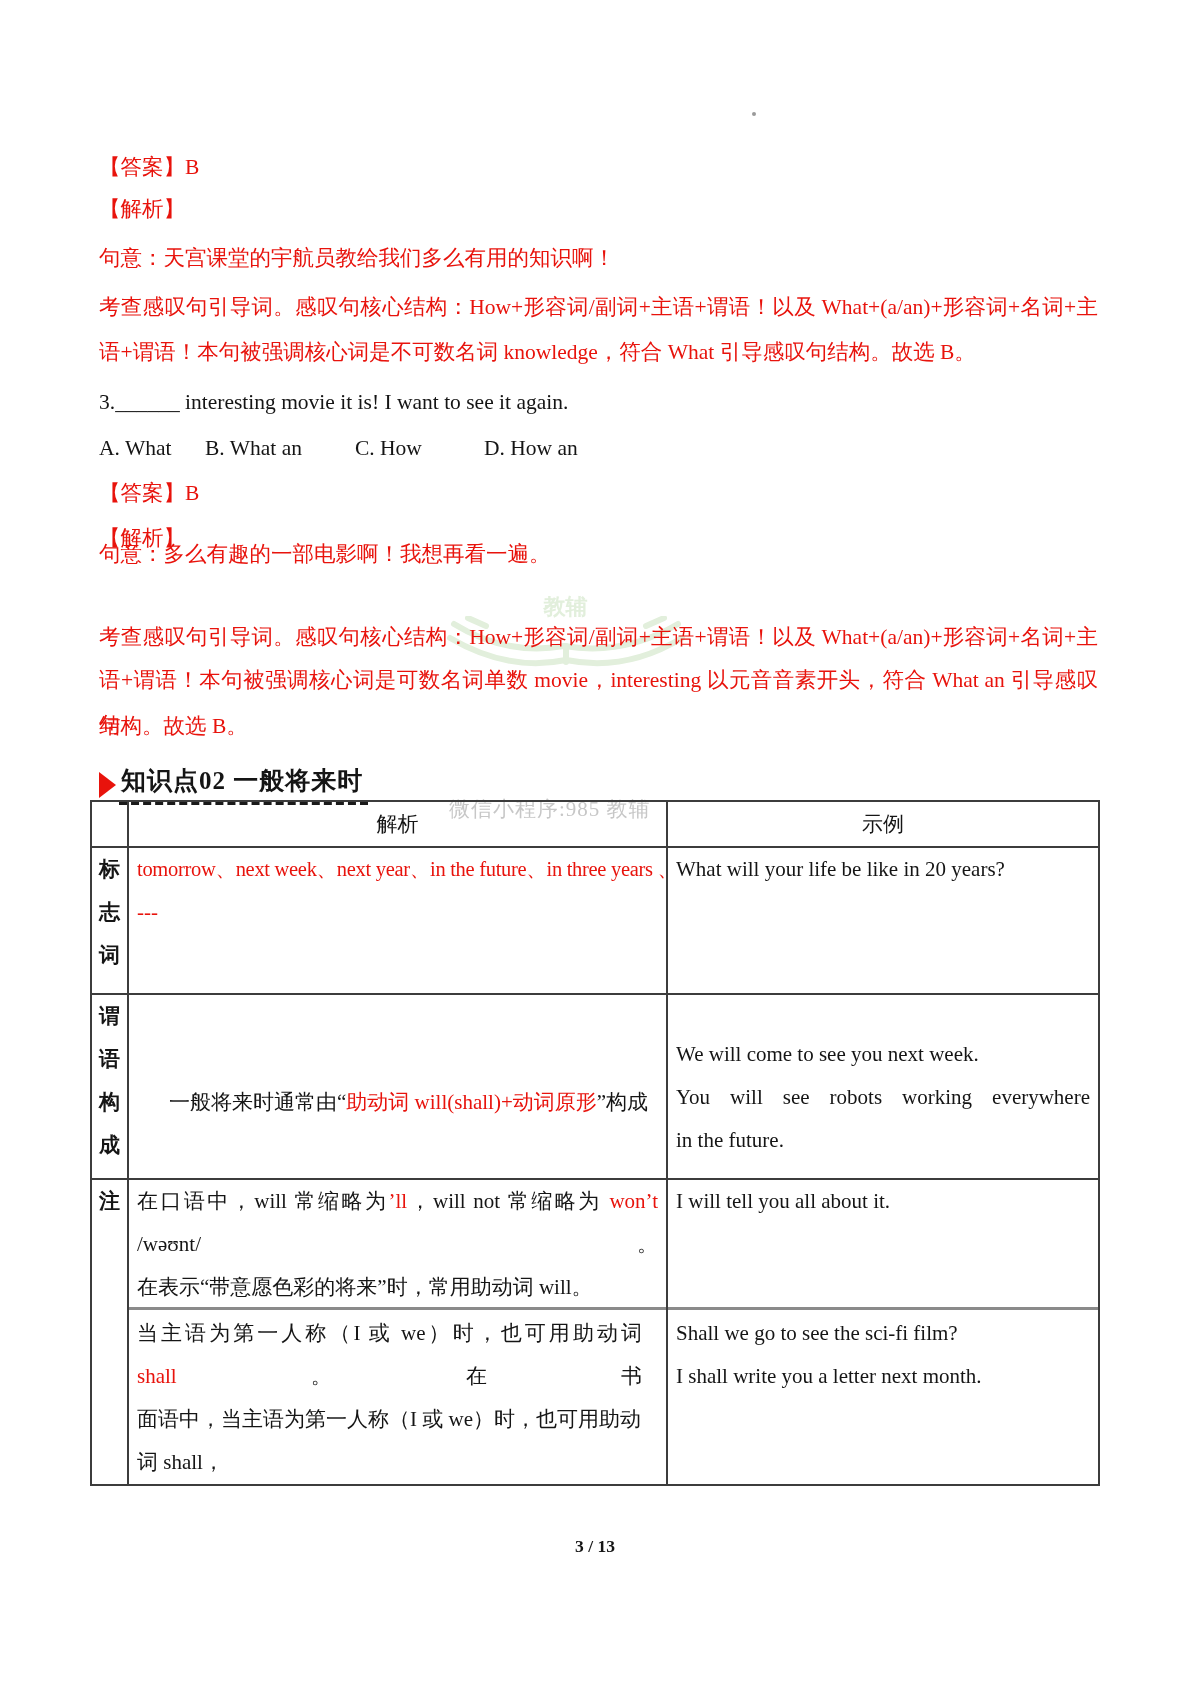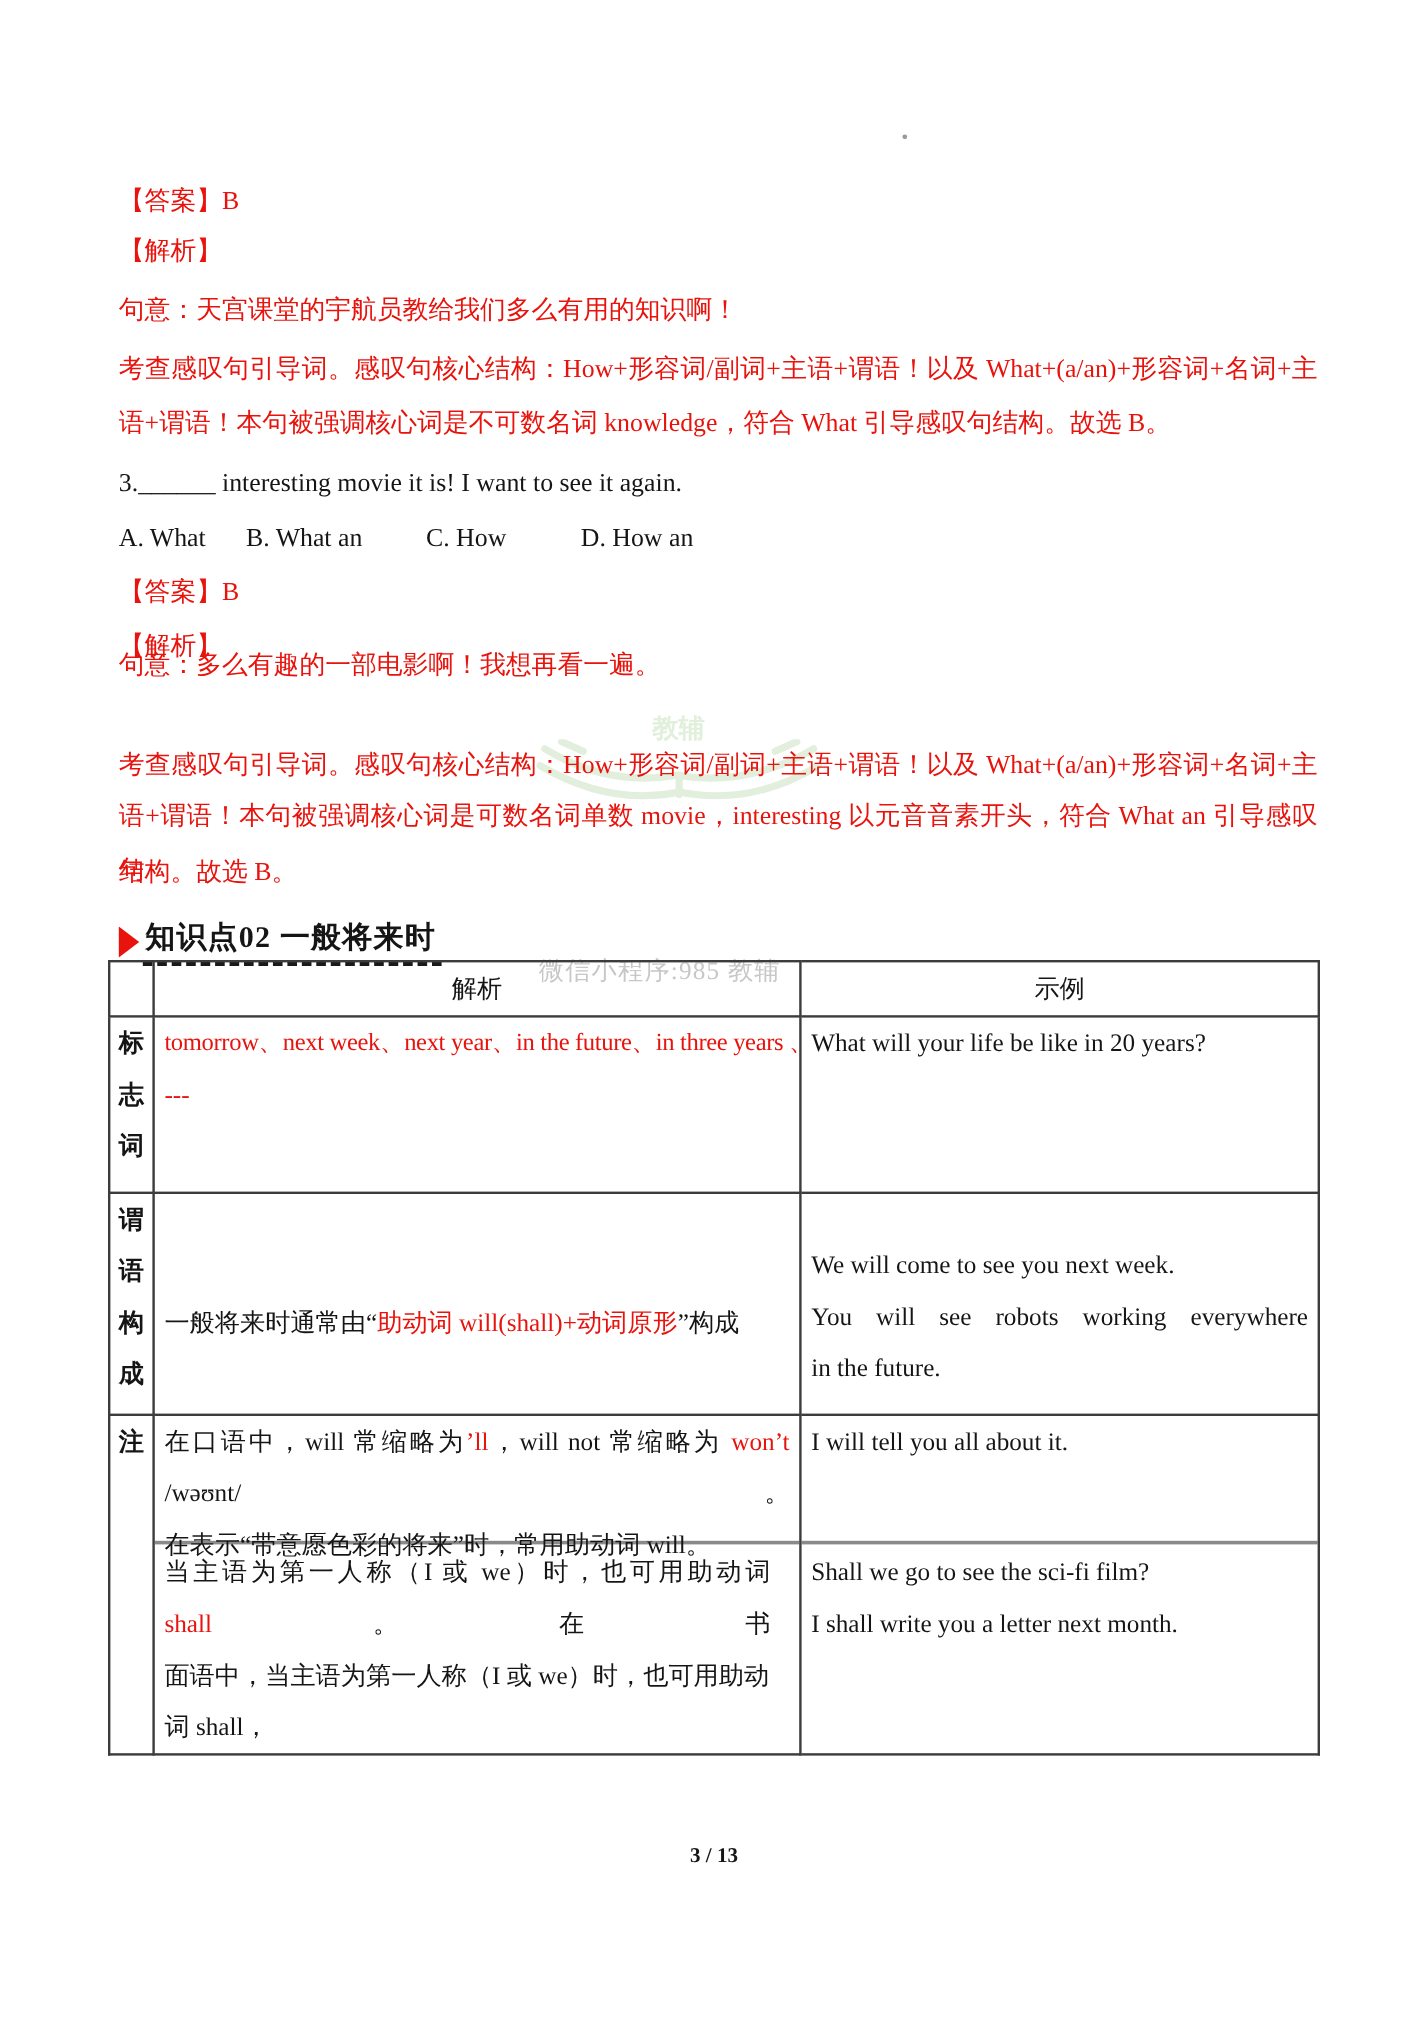--- a/index.html
+++ b/index.html
@@ -37,24 +37,24 @@
   table{position:absolute;left:90px;top:800px;width:1008px;
         border-collapse:collapse;table-layout:fixed;background:transparent;}
   td{border:2px solid var(--border,#3c3c3c);vertical-align:top;
      padding:0 8px;font-size:21px;line-height:43px;}
   td.hd{text-align:center;vertical-align:middle;padding:0;line-height:44px;}
   td.lab{padding:0;}
   .labin{width:23px;margin:0 auto;word-break:break-all;line-height:43px;
          font-weight:bold;font-size:21px;text-align:center;}
   .cl{white-space:pre-wrap;}
   .nowrapline{white-space:nowrap;font-size:20.5px;letter-spacing:-0.3px;}
-  .pt86{margin-top:86px;}
+  .pt86{margin-top:86px;margin-left:32px;}
   td.pt22{padding-top:38px;}
   td.zcell{padding:0;}
-  .zsub1{height:107px;box-sizing:border-box;padding:0 8px;
+  .zsub1{height:130px;box-sizing:border-box;padding:0 8px;
          border-bottom:3px solid var(--sub_border,#8a8a8a);}
   .zsub2{padding:2px 24px 0 8px;}
   
   #page-number{position:absolute;left:0;top:1536px;width:1190px;text-align:center;
                font-size:17.5px;font-weight:bold;}
   #stray-dot{position:absolute;left:752px;top:112px;width:4px;height:4px;border-radius:50%;
              background:#9a9a9a;}
 </style>
 </head>
 <body>

